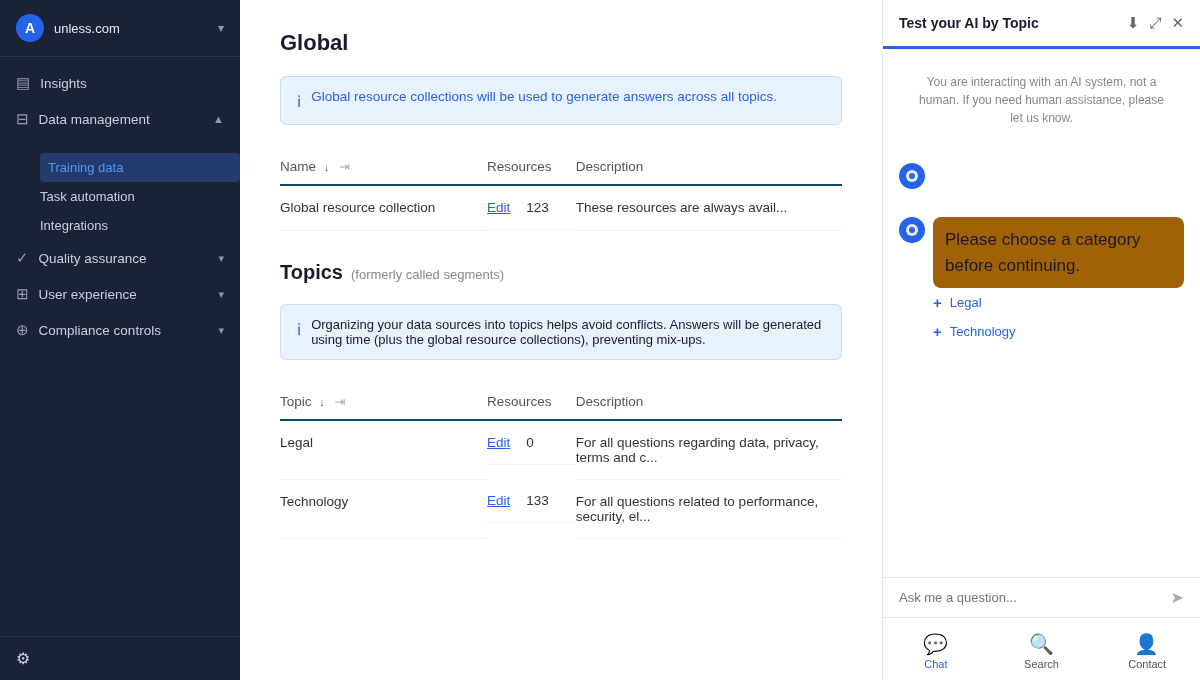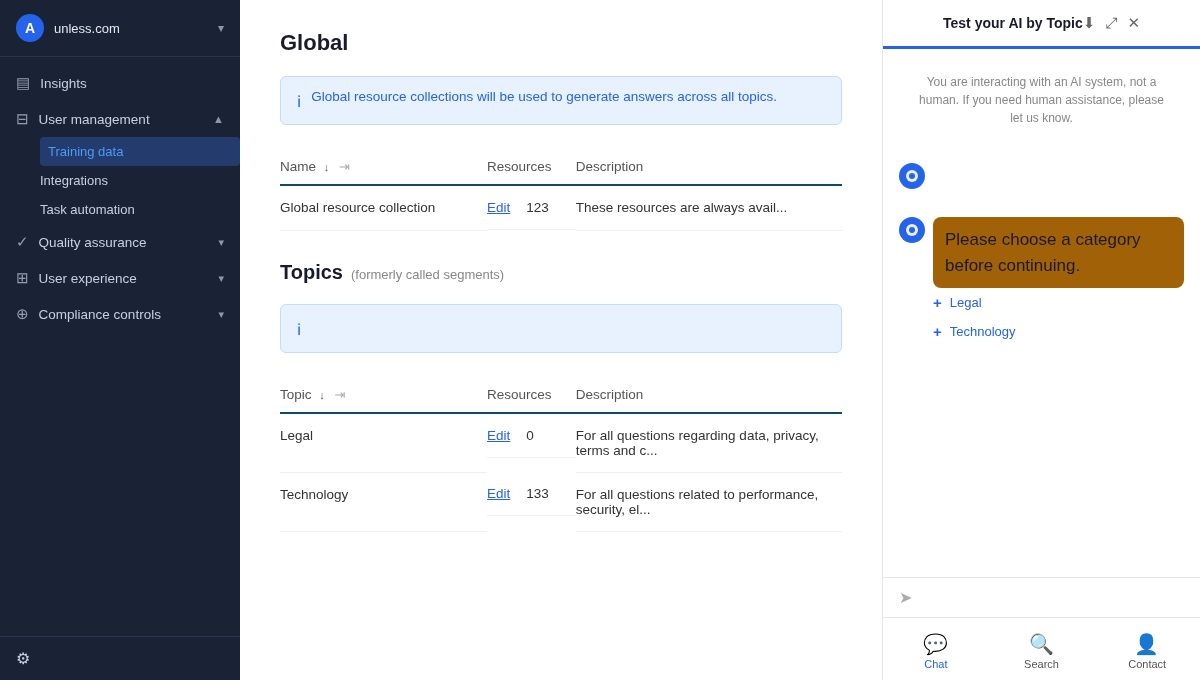--- a/index.html
+++ b/index.html
@@ -69,20 +69,21 @@
       padding: 7px 16px 7px 0;
       cursor: pointer;
       color: #c8d0e0;
       font-size: 13px;
     }
     .nav-sub-item.active {
       color: #4b9cf5;
       background: #243b6e;
       border-radius: 4px;
       padding-left: 8px;
+      margin-top: 16px;
     }
 
     .sidebar-footer {
       padding: 12px 16px;
       border-top: 1px solid #2a3450;
       display: flex;
       align-items: center;
       gap: 10px;
     }
     .gear-icon { font-size: 16px; color: #c8d0e0; cursor: pointer; }
@@ -182,21 +183,21 @@
       border-left: 1px solid #e5e7eb;
       display: flex;
       flex-direction: column;
       height: 100%;
       background: #fff;
     }
     .chat-header {
       padding: 14px 16px;
       display: flex;
       align-items: center;
-      justify-content: center;
+      justify-content: space-between;
       border-bottom: 3px solid #2563eb;
     }
     .chat-title {
       font-size: 14px;
       font-weight: 600;
       color: #1a1a2e;
     }
     .chat-header-actions {
       display: flex;
       gap: 10px;
@@ -329,32 +330,32 @@
 
   <div class="sidebar-nav">
 
     <div class="nav-item">
       <span class="nav-icon">▤</span>
       <span class="nav-label">Insights</span>
     </div>
 
     <div class="nav-item">
       <span class="nav-icon">⊟</span>
-      <span class="nav-label">User management</span>
+      <span class="nav-label">Data management</span>
       <span class="nav-expand">▲</span>
     </div>
     <div class="nav-sub">
       <div class="nav-sub-item active">
         <span>Training data</span>
       </div>
       <div class="nav-sub-item">
+        <span>Task automation</span>
+      </div>
+      <div class="nav-sub-item">
         <span>Integrations</span>
-      </div>
-      <div class="nav-sub-item">
-        <span>Task automation</span>
       </div>
     </div>
 
     <div class="nav-item">
       <span class="nav-icon">✓</span>
       <span class="nav-label">Quality assurance</span>
       <span class="nav-expand">▾</span>
     </div>
 
     <div class="nav-item">
@@ -415,20 +416,21 @@
 
   <div style="margin-bottom:20px;margin-top:25px;">
     <h2 class="section-heading">
       <span>Topics</span>
       <span class="section-subtitle">(formerly called segments)</span>
     </h2>
   </div>
 
   <div class="warn-banner">
     <span class="info-icon" style="color:#2563eb;">ℹ</span>
+    <span>Organizing your data sources into topics helps avoid conflicts. Answers will be generated using time (plus the global resource collections), preventing mix-ups.</span>
   </div>
 
   <table class="section-table">
     <thead>
       <tr>
         <th class="col-name">
           <span>Topic</span>
           <span class="sort-icon">↓</span>
           <span style="margin-left:6px;font-size:13px;color:#aaa">⇥</span>
         </th>
@@ -500,20 +502,21 @@
         </div>
         <div class="chat-option">
           <span class="chat-option-icon">+</span>
           <span>Technology</span>
         </div>
       </div>
     </div>
   </div>
 
   <div class="chat-input-area">
+    <input type="text" class="chat-input" placeholder="Ask me a question..." style="">
     <span class="chat-send">➤</span>
   </div>
 
   <div class="chat-footer">
     <div class="chat-tab active">
       <span class="chat-tab-icon">💬</span>
       <span class="chat-tab-label">Chat</span>
     </div>
     <div class="chat-tab">
       <span class="chat-tab-icon">🔍</span>

